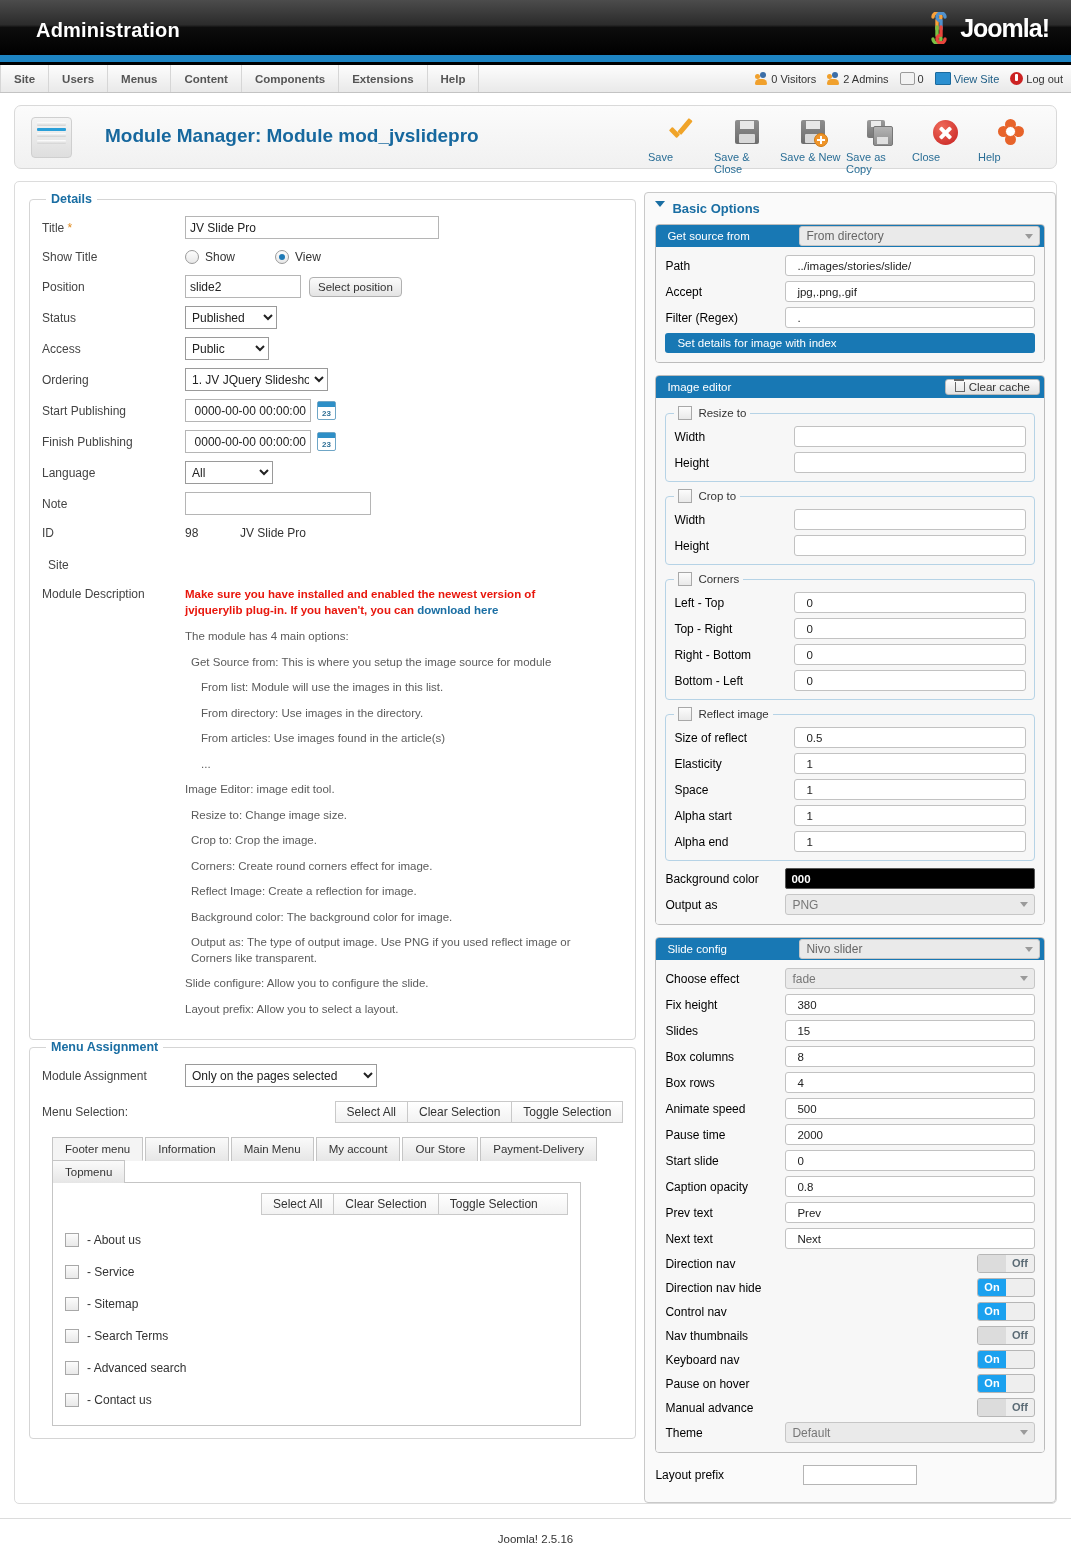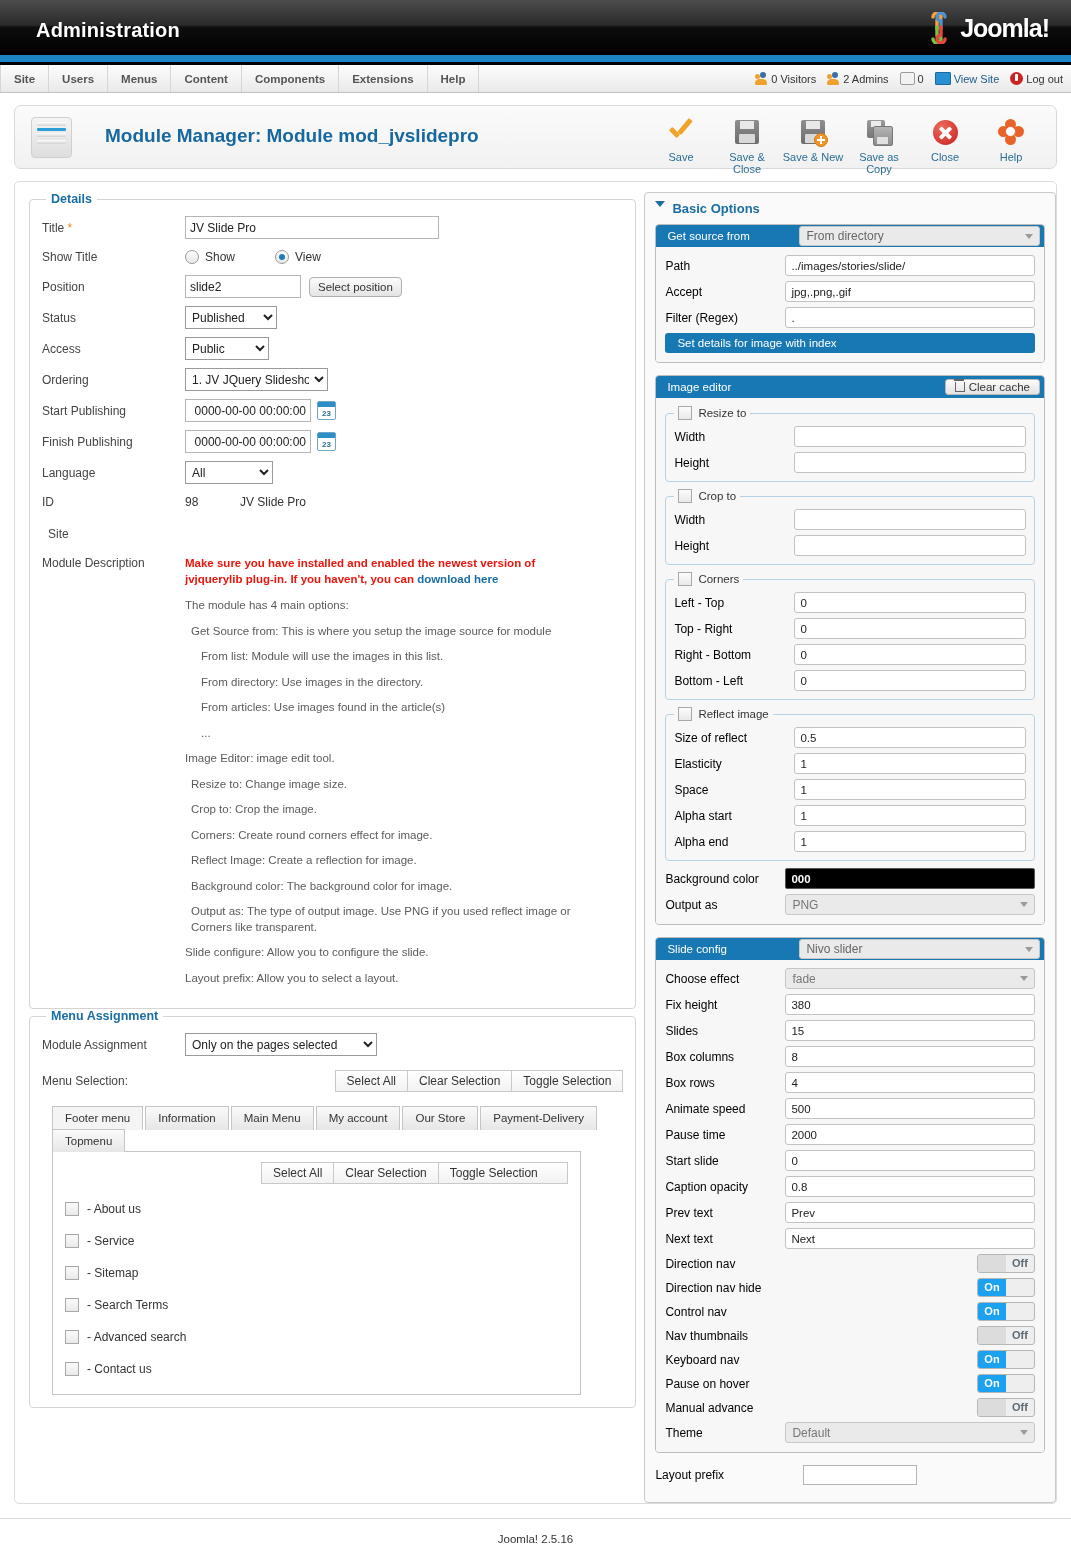--- a/index.html
+++ b/index.html
@@ -85,21 +85,21 @@
   .titlebar .pageicon span.b4{background:linear-gradient(to bottom,#fff,#d2d2d2);margin-top:3px;}
   .titlebar .ptitle{
     position:absolute;left:90px;top:19px;
     font-size:19px;font-weight:bold;color:#17689e;
   }
   .toolbar{
     position:absolute;right:12px;top:6px;
     display:flex;align-items:flex-start;gap:0px;
   }
   .tbtn{
-    width:66px;text-align:center;cursor:pointer;
+    width:66px;cursor:pointer;
     padding-top:5px;
   }
   .tbtn .tlabel{font-size:11px;color:#2a6e96;margin-top:4px;display:block;}
   .tbtn .tico{height:30px;display:flex;align-items:center;justify-content:center;}
 
   
   .ic-check{width:28px;height:26px;position:relative;}
   .ic-check:before{content:"";position:absolute;left:2px;top:11px;width:11px;height:5px;background:#f0a429;transform:rotate(45deg);border-radius:1px;}
   .ic-check:after{content:"";position:absolute;left:9px;top:5px;width:18px;height:5px;background:#f0a429;transform:rotate(-50deg);border-radius:1px;}
   .ic-disk{width:24px;height:24px;border-radius:2px;background:linear-gradient(to bottom,#8e8e8e,#6d6d6d);position:relative;}
@@ -242,21 +242,21 @@
     background:#eaeaea;border:1px solid #c6c6c6;border-radius:3px;
     color:#666;font-size:12px;display:flex;align-items:center;
     padding:0 6px;justify-content:space-between;
   }
   .sel-caret{width:0;height:0;border-left:4px solid transparent;border-right:4px solid transparent;border-top:5px solid #9a9a9a;}
   .rbody{padding:8px 9px 9px 9px;background:#f7f7f7;border-radius:0 0 3px 3px;}
   .rrow{display:flex;align-items:center;margin-bottom:5px;min-height:19px;}
   .rlabel{width:120px;font-size:12px;color:#000000;flex:none;}
   .rinput{
     flex:1;height:15px;border:1px solid #c2c2c2;border-radius:3px;
-    background:#fff;font-size:11.5px;color:#222;padding:2px 5px;
+    background:#fff;font-size:11.5px;color:#222;padding:2px 11px;
     font-family:"Liberation Sans",sans-serif;
   }
   .rselect{
     flex:1;height:19px;border:1px solid #c6c6c6;border-radius:3px;
     background:#eaeaea;color:#777;font-size:12px;
     display:flex;align-items:center;justify-content:space-between;padding:0 6px;
   }
   .blue-btn{
     background:#1878b4;color:#fff;font-size:11.5px;border-radius:3px;
     padding:4px 0 4px 12px;margin-top:3px;cursor:pointer;
@@ -490,20 +490,24 @@
             </span>
         </div>
 
         <div class="frow">
           <div class="flabel">Language</div>
           <select style="width:88px">
             <option>All</option>
           </select>
         </div>
 
+        <div class="frow">
+          <div class="flabel">Note</div>
+          <input type="text" class="inp-note" value="" style="">
+        </div>
 
         <div class="frow" style="margin-bottom:12px">
           <div class="flabel">ID</div>
           <div style="width:55px">98</div>
           <div>JV Slide Pro</div>
         </div>
 
         <div class="frow" style="margin-bottom:12px">
           <div class="flabel" style="padding-left:6px">Site</div>
         </div>

